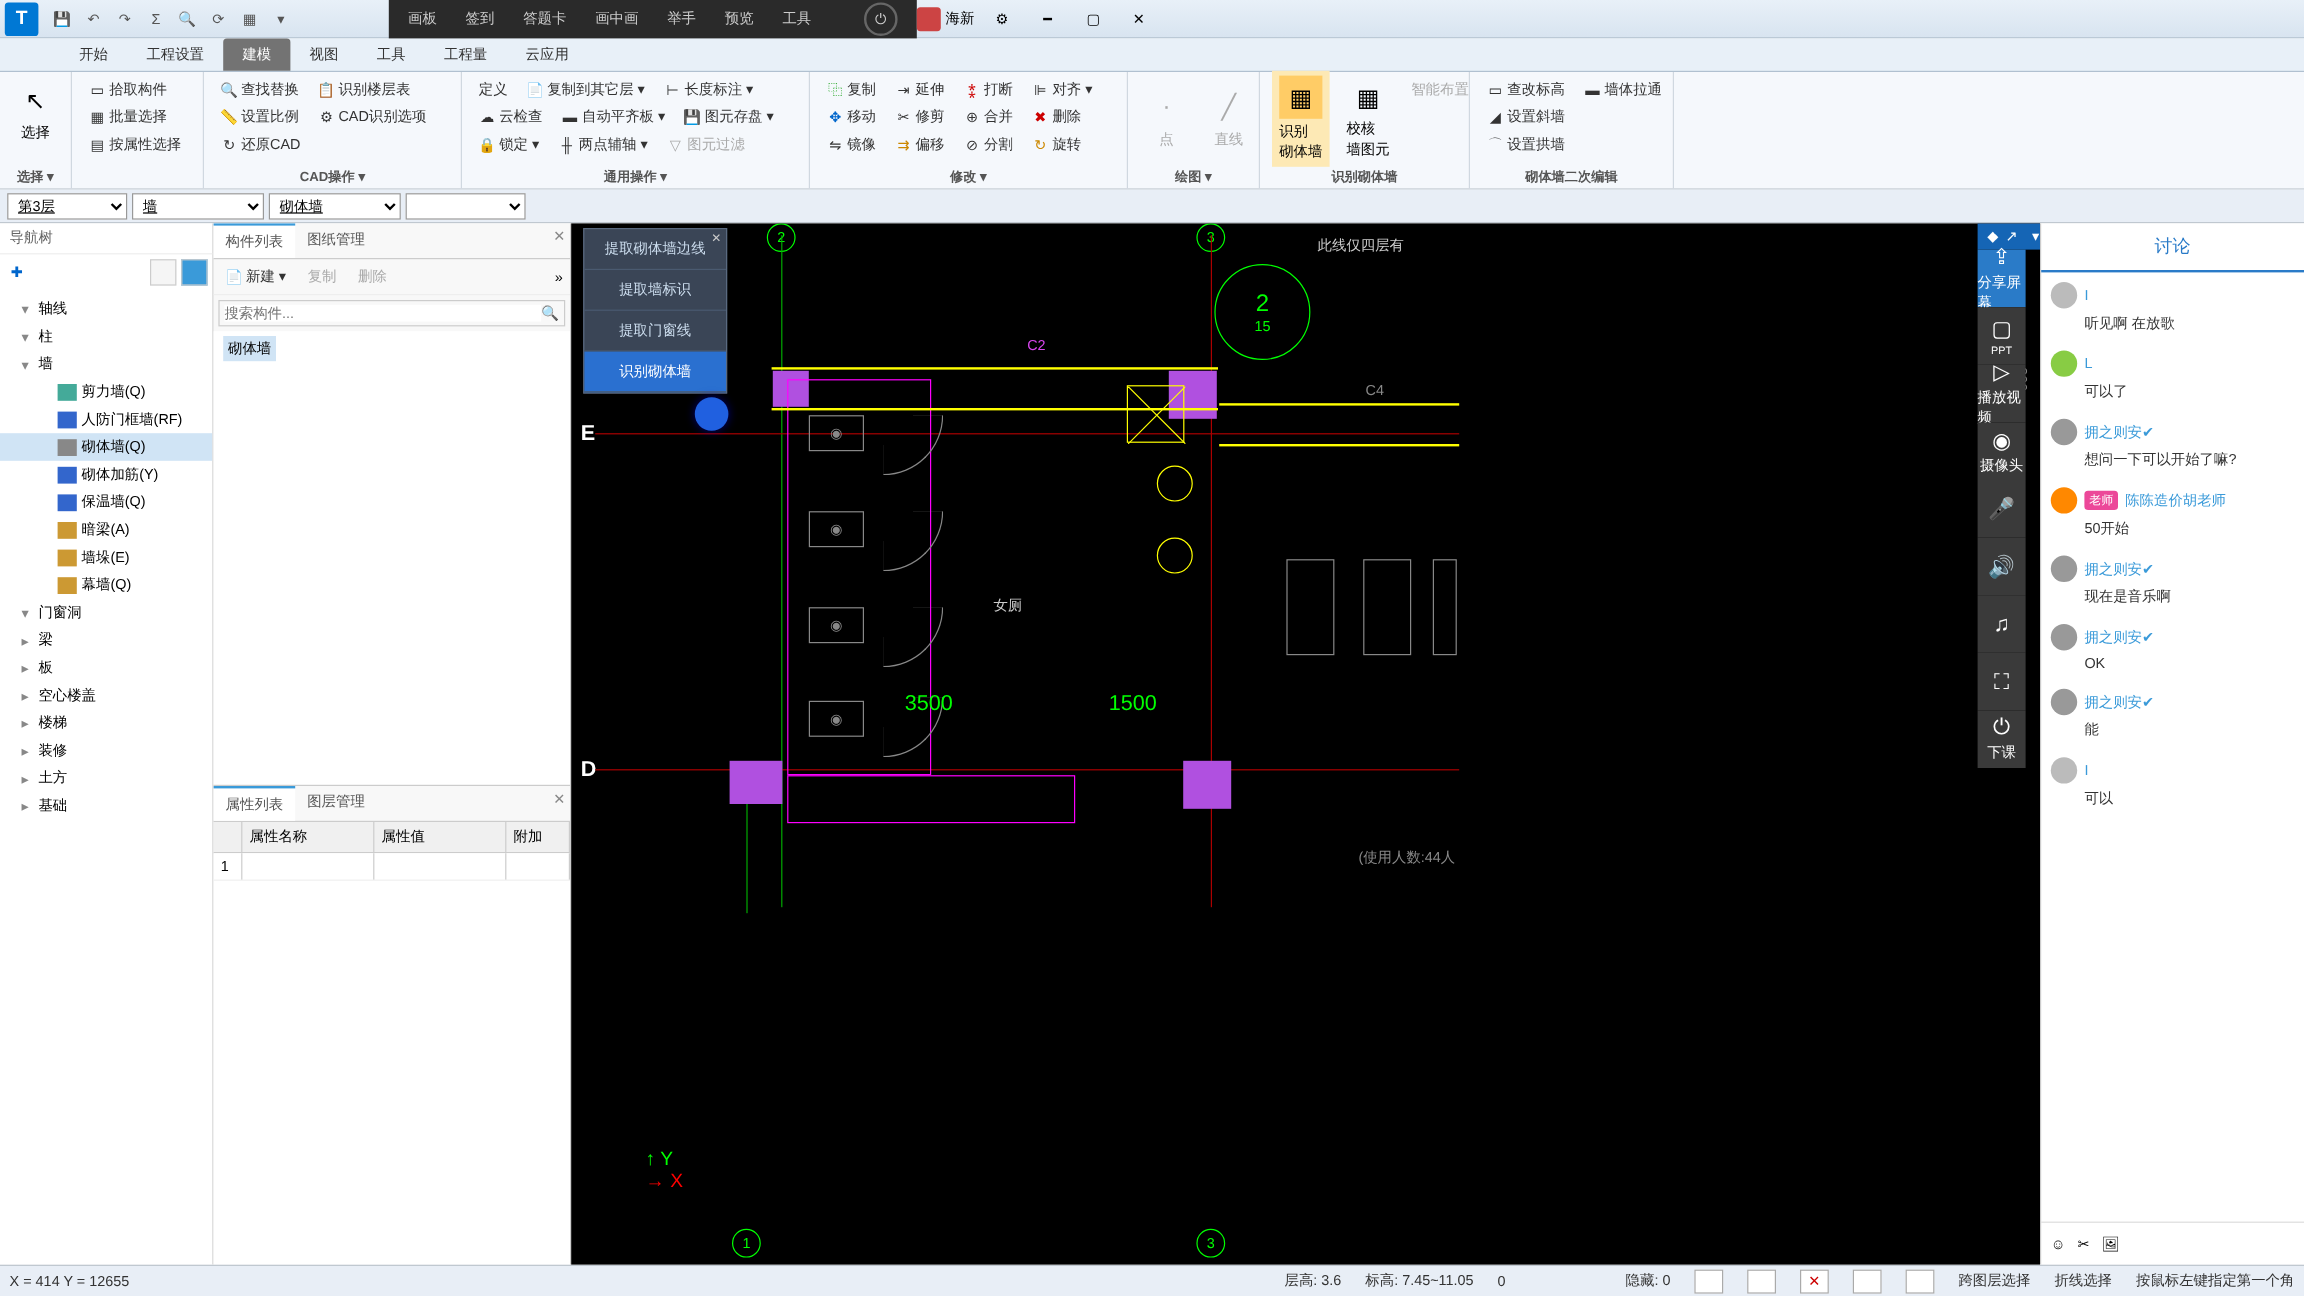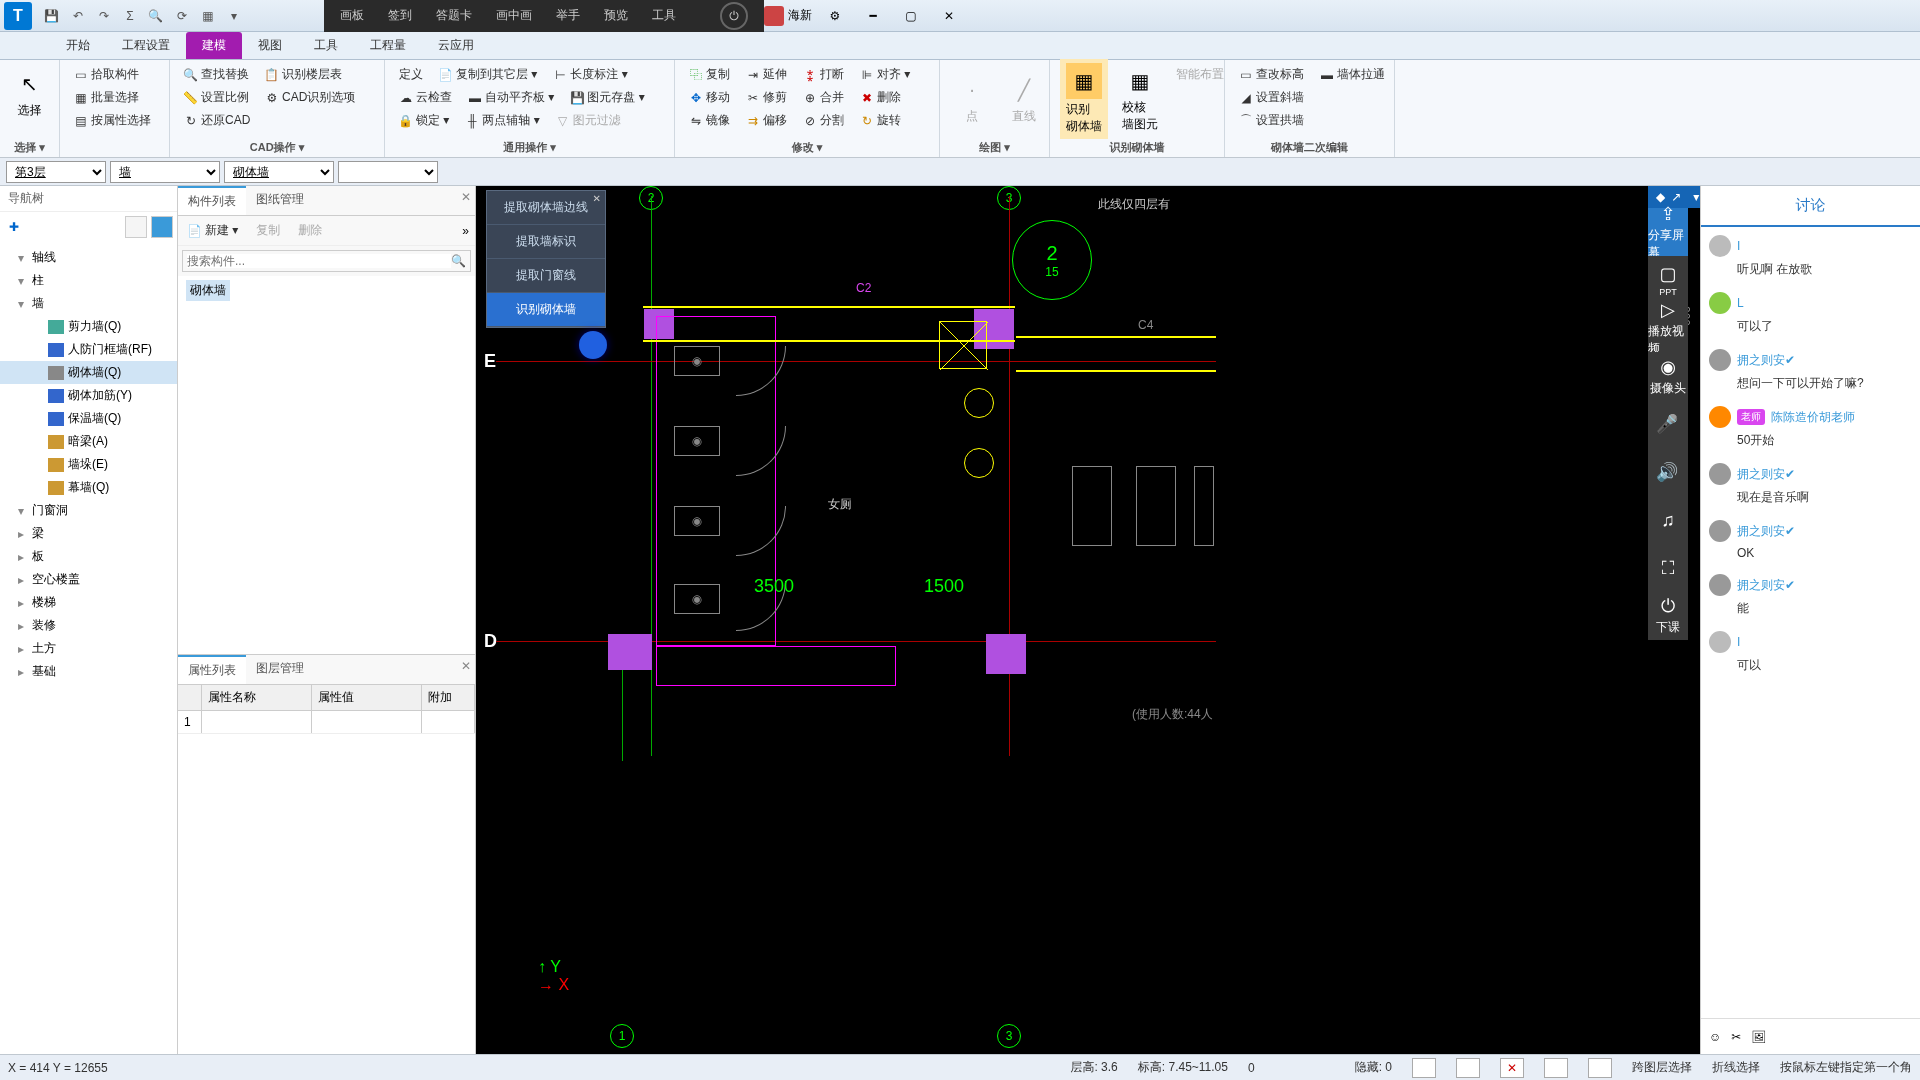--- a/index.html
+++ b/index.html
@@ -15,21 +15,21 @@
 .dark-tool-item { color: #ccc; cursor: pointer; }
 .power-btn { margin-left: 20px; width: 28px; height: 28px; border: 2px solid #666; border-radius: 50%; display: flex; align-items: center; justify-content: center; }
 .title-right { display: flex; gap: 8px; align-items: center; margin-right: 8px; }
 .user-badge { display: flex; align-items: center; gap: 4px; }
 .user-avatar-sm { width: 20px; height: 20px; background: #c44; border-radius: 3px; }
 .win-btn { width: 30px; height: 20px; display: flex; align-items: center; justify-content: center; cursor: pointer; }
 
 
 .main-tabs { height: 28px; background: #e8f0f8; display: flex; align-items: flex-end; padding-left: 50px; border-bottom: 1px solid #b0c0d0; }
 .main-tab { padding: 5px 16px; cursor: pointer; color: #333; }
-.main-tab.active { background: #a21caf; color: #fff; border-radius: 3px 3px 0 0; }
+.main-tab.active { background: #737373; color: #fff; border-radius: 3px 3px 0 0; }
 
 
 .ribbon { height: 98px; background: #f5f8fc; display: flex; border-bottom: 1px solid #c0c8d0; }
 .rib-group { border-right: 1px solid #d0d8e0; padding: 4px 10px 0; display: flex; flex-direction: column; justify-content: space-between; }
 .rib-rows { display: flex; flex-direction: column; gap: 2px; }
 .rib-row { display: flex; gap: 8px; align-items: center; }
 .rib-item { display: flex; align-items: center; gap: 3px; cursor: pointer; color: #333; padding: 2px 4px; white-space: nowrap; }
 .rib-icon { width: 14px; height: 14px; display: inline-flex; align-items: center; justify-content: center; }
 .rib-big { display: flex; flex-direction: column; align-items: center; padding: 4px 6px; gap: 2px; cursor: pointer; }
 .rib-big-icon { width: 32px; height: 32px; display: flex; align-items: center; justify-content: center; font-size: 20px; }
@@ -92,21 +92,21 @@
 
 
 .chat-panel { width: 220px; background: #fff; border-left: 1px solid #ccc; display: flex; flex-direction: column; }
 .chat-head-tab { padding: 10px; text-align: center; color: #2a7bc8; border-bottom: 2px solid #2a7bc8; font-size: 15px; }
 .chat-body { flex: 1; overflow-y: auto; padding: 8px; }
 .chat-msg { margin-bottom: 14px; }
 .chat-user { display: flex; align-items: center; gap: 6px; margin-bottom: 4px; }
 .chat-avatar { width: 22px; height: 22px; border-radius: 50%; background: #ccc; }
 .chat-name { color: #3a9ad9; font-size: 12px; }
 .chat-text { color: #333; padding-left: 28px; }
-.chat-badge { background: #d946ef; color: #fff; padding: 1px 4px; border-radius: 3px; font-size: 10px; }
+.chat-badge { background: #ec4899; color: #fff; padding: 1px 4px; border-radius: 3px; font-size: 10px; }
 .chat-input { height: 36px; border-top: 1px solid #ddd; display: flex; align-items: center; padding: 0 8px; gap: 10px; }
 
 
 .statusbar { height: 26px; background: #e8eef6; border-top: 1px solid #c0c8d0; display: flex; align-items: center; padding: 0 8px; gap: 20px; color: #333; }
 .status-spacer { flex: 1; }
 .status-tool { width: 24px; height: 20px; border: 1px solid #aaa; background: #fff; }
 </style>
 </head>
 <body>
 

